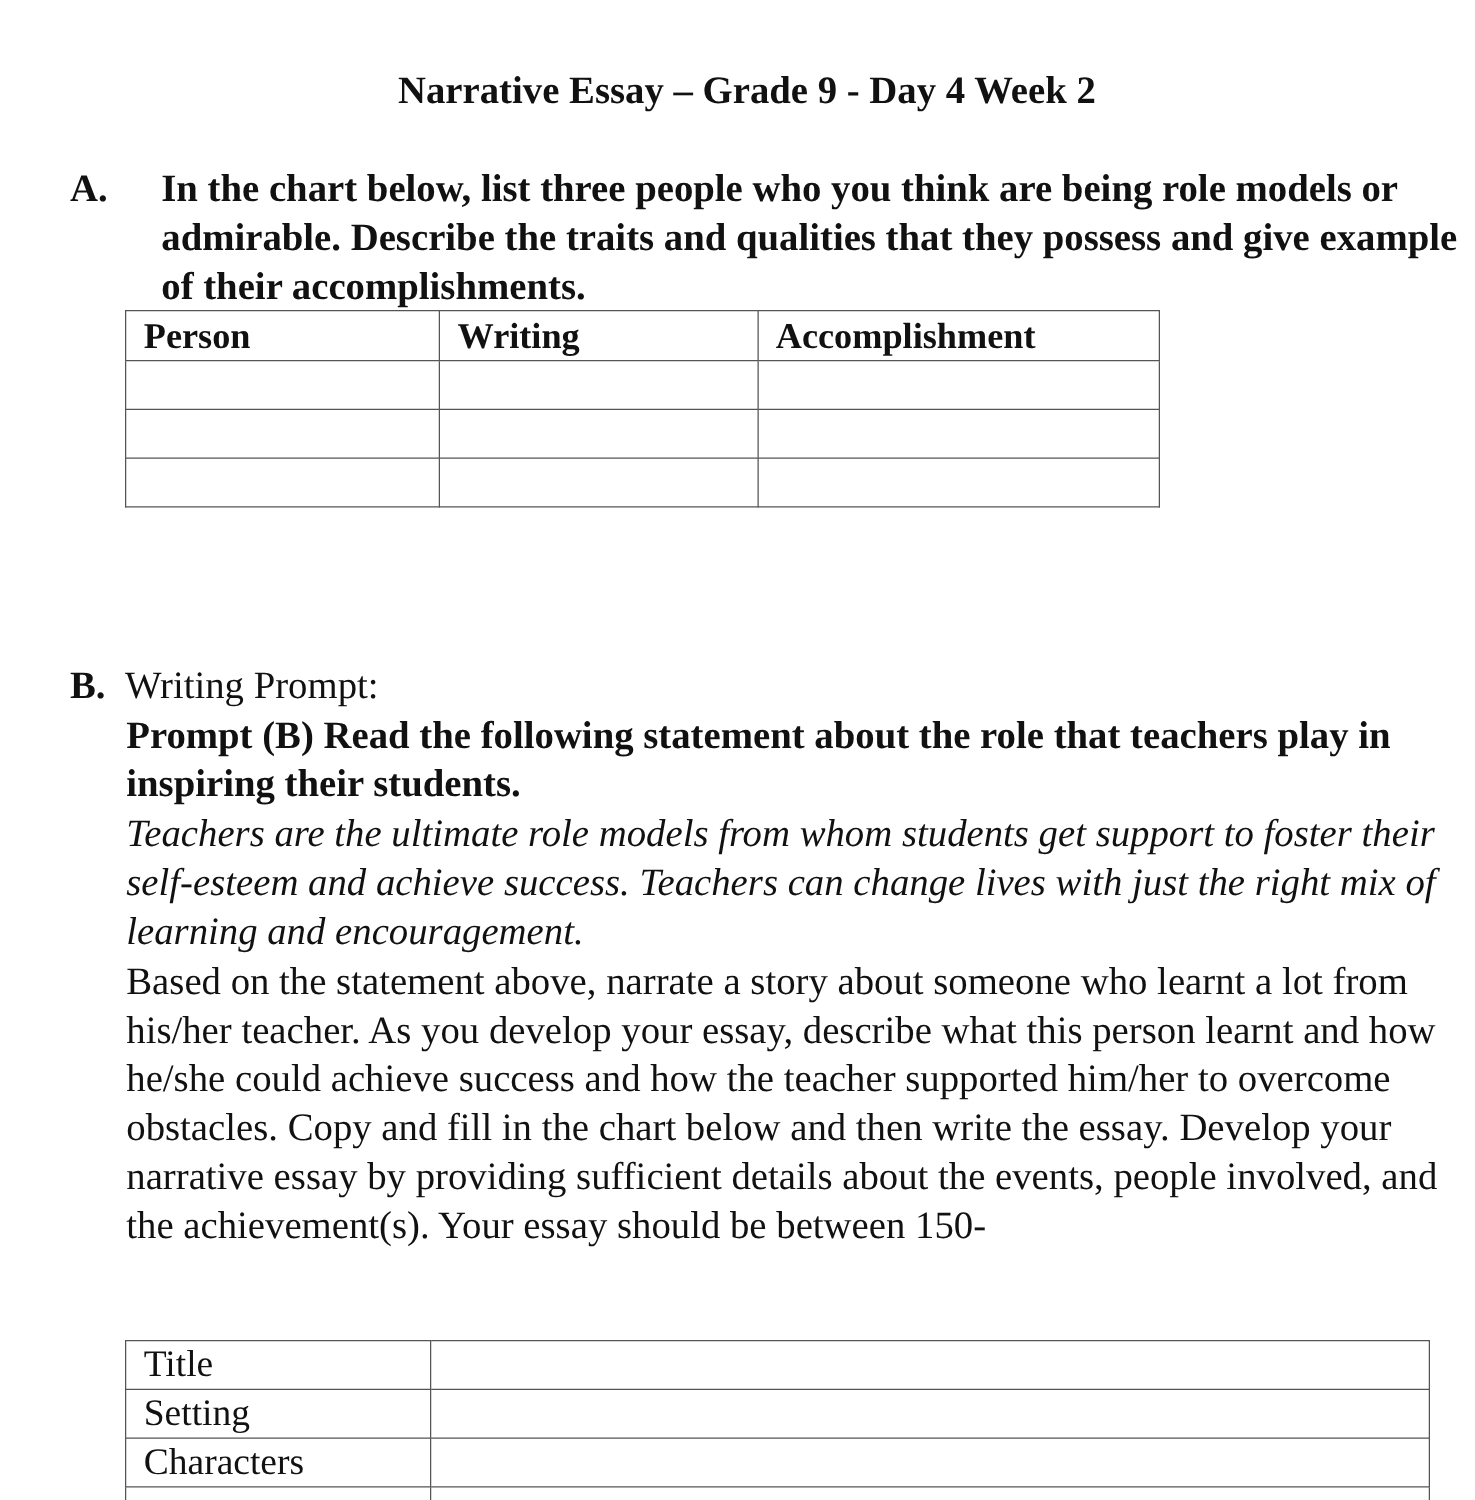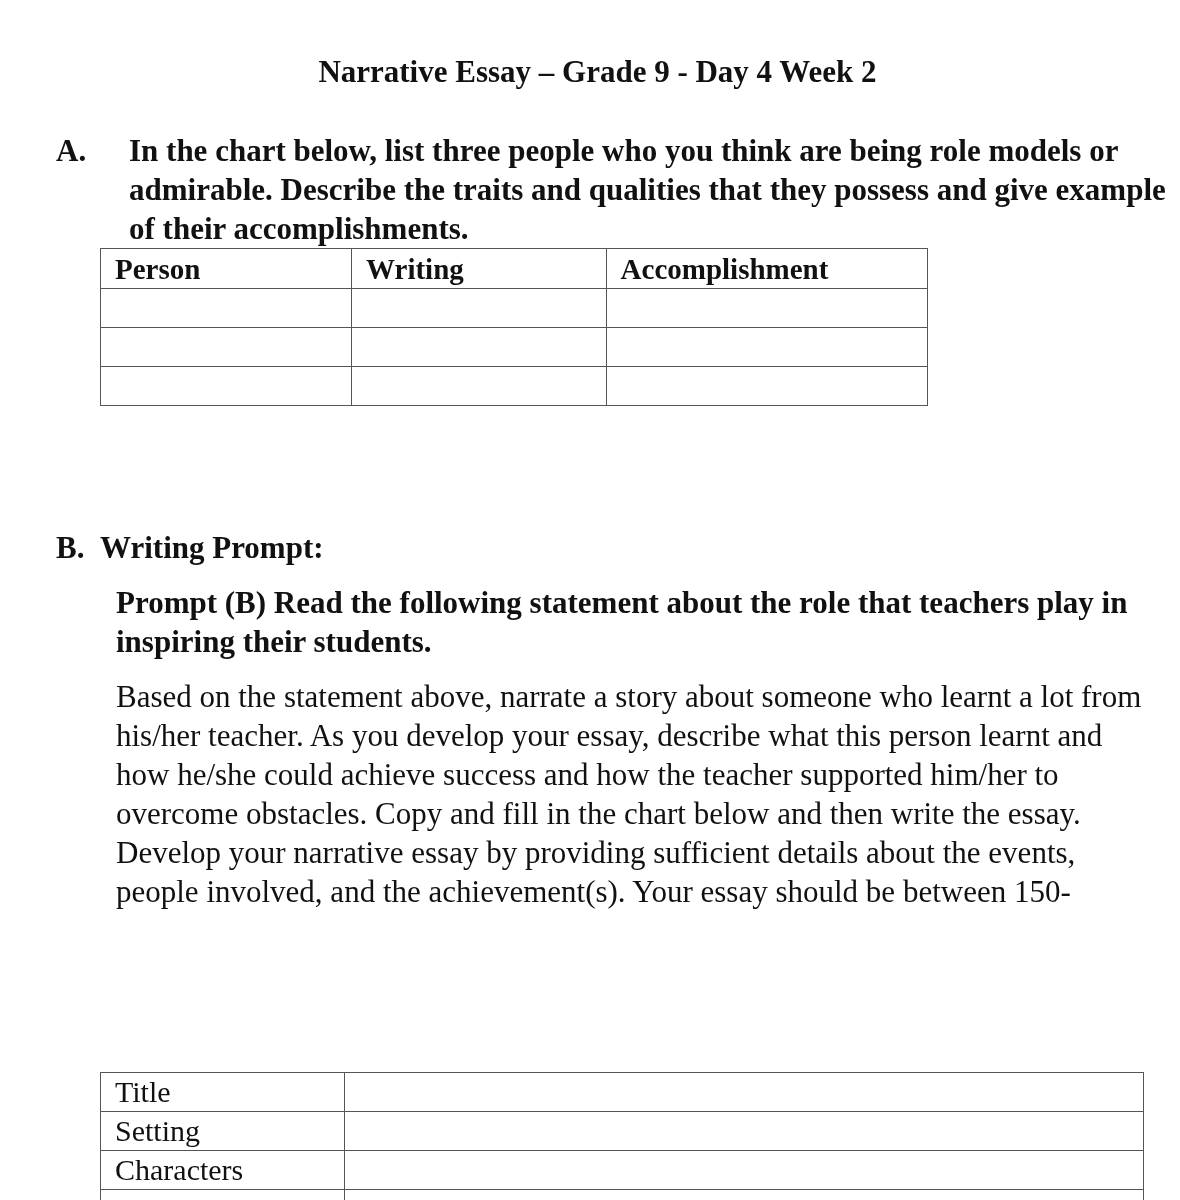--- a/index.html
+++ b/index.html
@@ -16,25 +16,25 @@
     position: absolute; left: 100px; top: 131px; width: 1060px;
     font-weight: bold; font-size: 31px; line-height: 39px; margin-left: 29px;
   }
   table.grid { border-collapse: collapse; position: absolute; }
   table.grid td { border: 1.5px solid #555; padding: 0 14px; vertical-align: middle; }
   .tblA { left: 100px; top: 248px; width: 828px; }
   .tblA td { height: 38px; }
   .tblA .hdr td { font-weight: bold; font-size: 29px; line-height: 36px; height: 39px; }
   .tblA col.c1 { width: 336px; } .tblA col.c2 { width: 334px; } .tblA col.c3 { width: 374px; }
   .secB-marker { position: absolute; left: 56px; top: 528px; font-weight: bold; font-size: 31px; line-height: 39px; }
-  .secB-head { position: absolute; left: 100px; top: 528px; font-weight: bold; font-size: 31px; line-height: 39px; }
+  .secB-head { position: absolute; left: 100px; top: 528px; font-weight: normal; font-size: 31px; line-height: 39px; }
   .secB-body { position: absolute; left: 100px; top: 567px; width: 1060px; font-size: 31px; line-height: 39px; }
   .prompt-bold { font-weight: bold; }
   .quote { font-style: italic; margin-left: -4px; }
-  .para { margin: 16px; }
+  .para { margin: 1px; }
   .tblB { left: 100px; top: 1072px; width: 1044px; }
   .tblB td { height: 38px; font-size: 30px; line-height: 38px; }
   .tblB col.c1 { width: 244px; } .tblB col.c2 { width: 800px; }
 </style>
 </head>
 <body>
 
 <div class="title">Narrative Essay – Grade 9 - Day 4 Week 2</div>
 
 <div class="secA-marker">A.</div>
@@ -68,20 +68,21 @@
     <td></td>
   </tr>
 </tbody>
   </table>
 
 <div class="secB-marker">B.</div>
 <div class="secB-head">Writing Prompt:</div>
 
 <div class="secB-body">
   <p class="para prompt-bold">Prompt (B) Read the following statement about the role that teachers play in inspiring their students.</p>
+  <p class="para quote">Teachers are the ultimate role models from whom students get support to foster their self-esteem and achieve success. Teachers can change lives with just the right mix of learning and encouragement.</p>
   <p class="para">Based on the statement above, narrate a story about someone who learnt a lot from his/her teacher. As you develop your essay, describe what this person learnt and how he/she could achieve success and how the teacher supported him/her to overcome obstacles. Copy and fill in the chart below and then write the essay. Develop your narrative essay by providing sufficient details about the events, people involved, and the achievement(s). Your essay should be between 150-</p>
 </div>
 
 <table class="grid tblB">
   <colgroup>
       <col class="c1">
       <col class="c2">
     </colgroup>
   <tbody>
       <tr>

